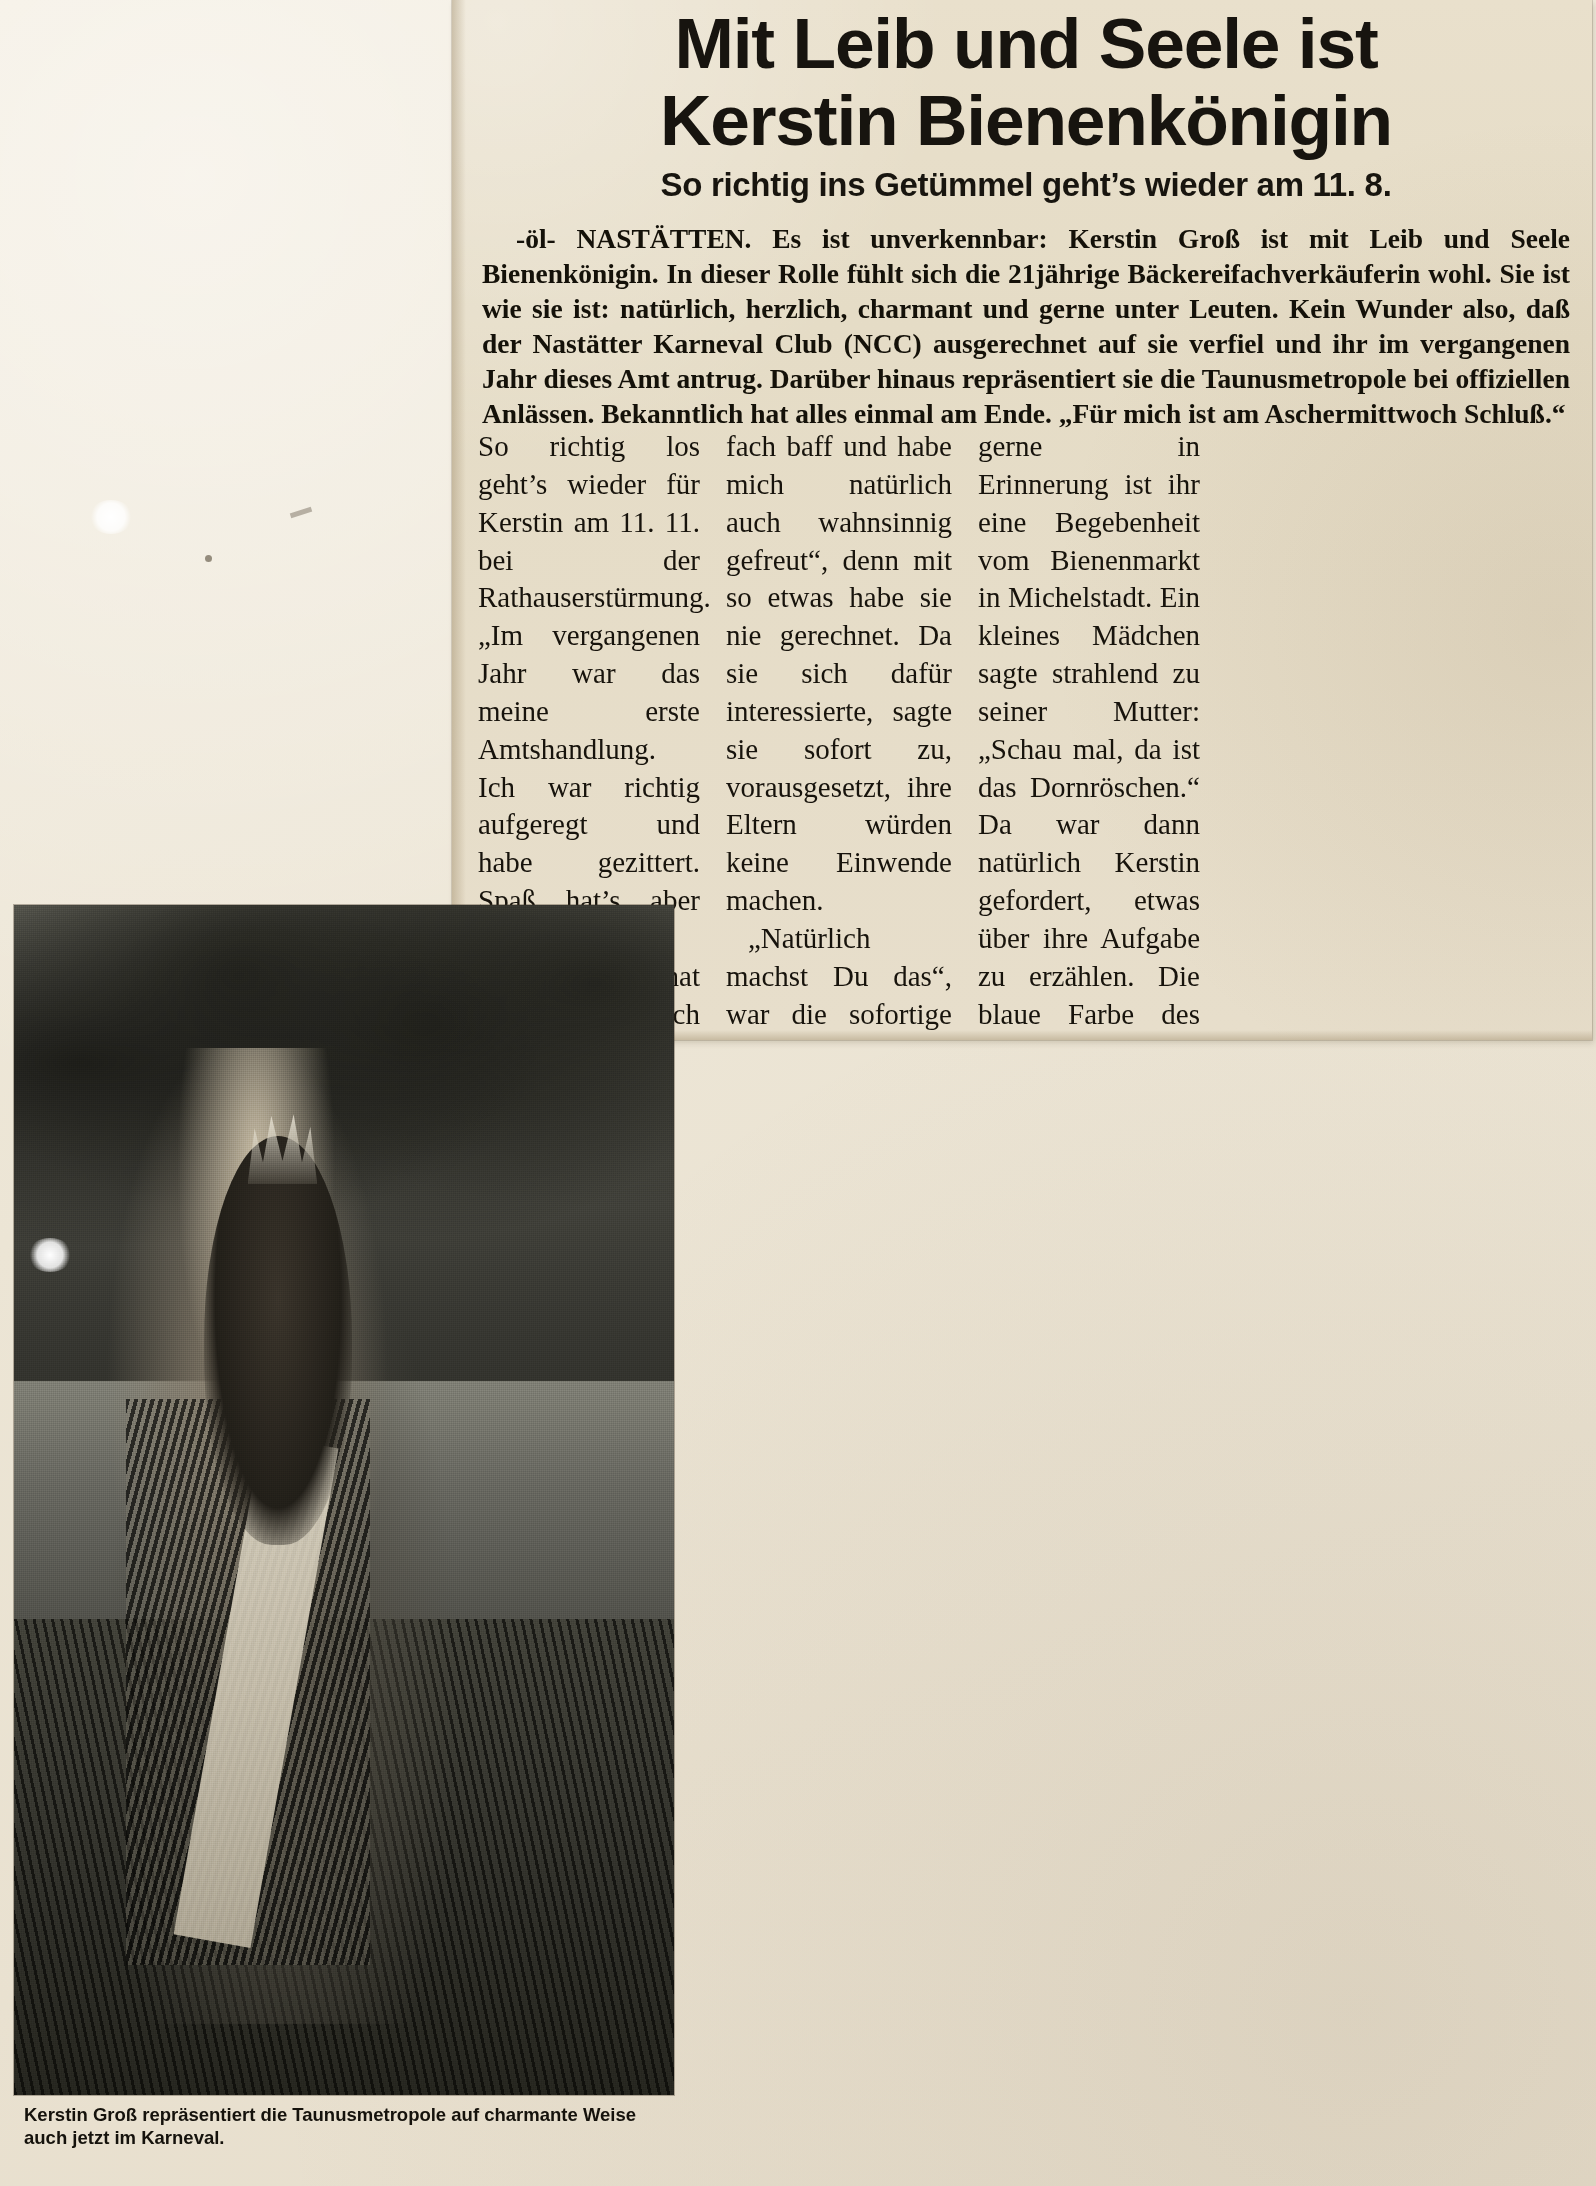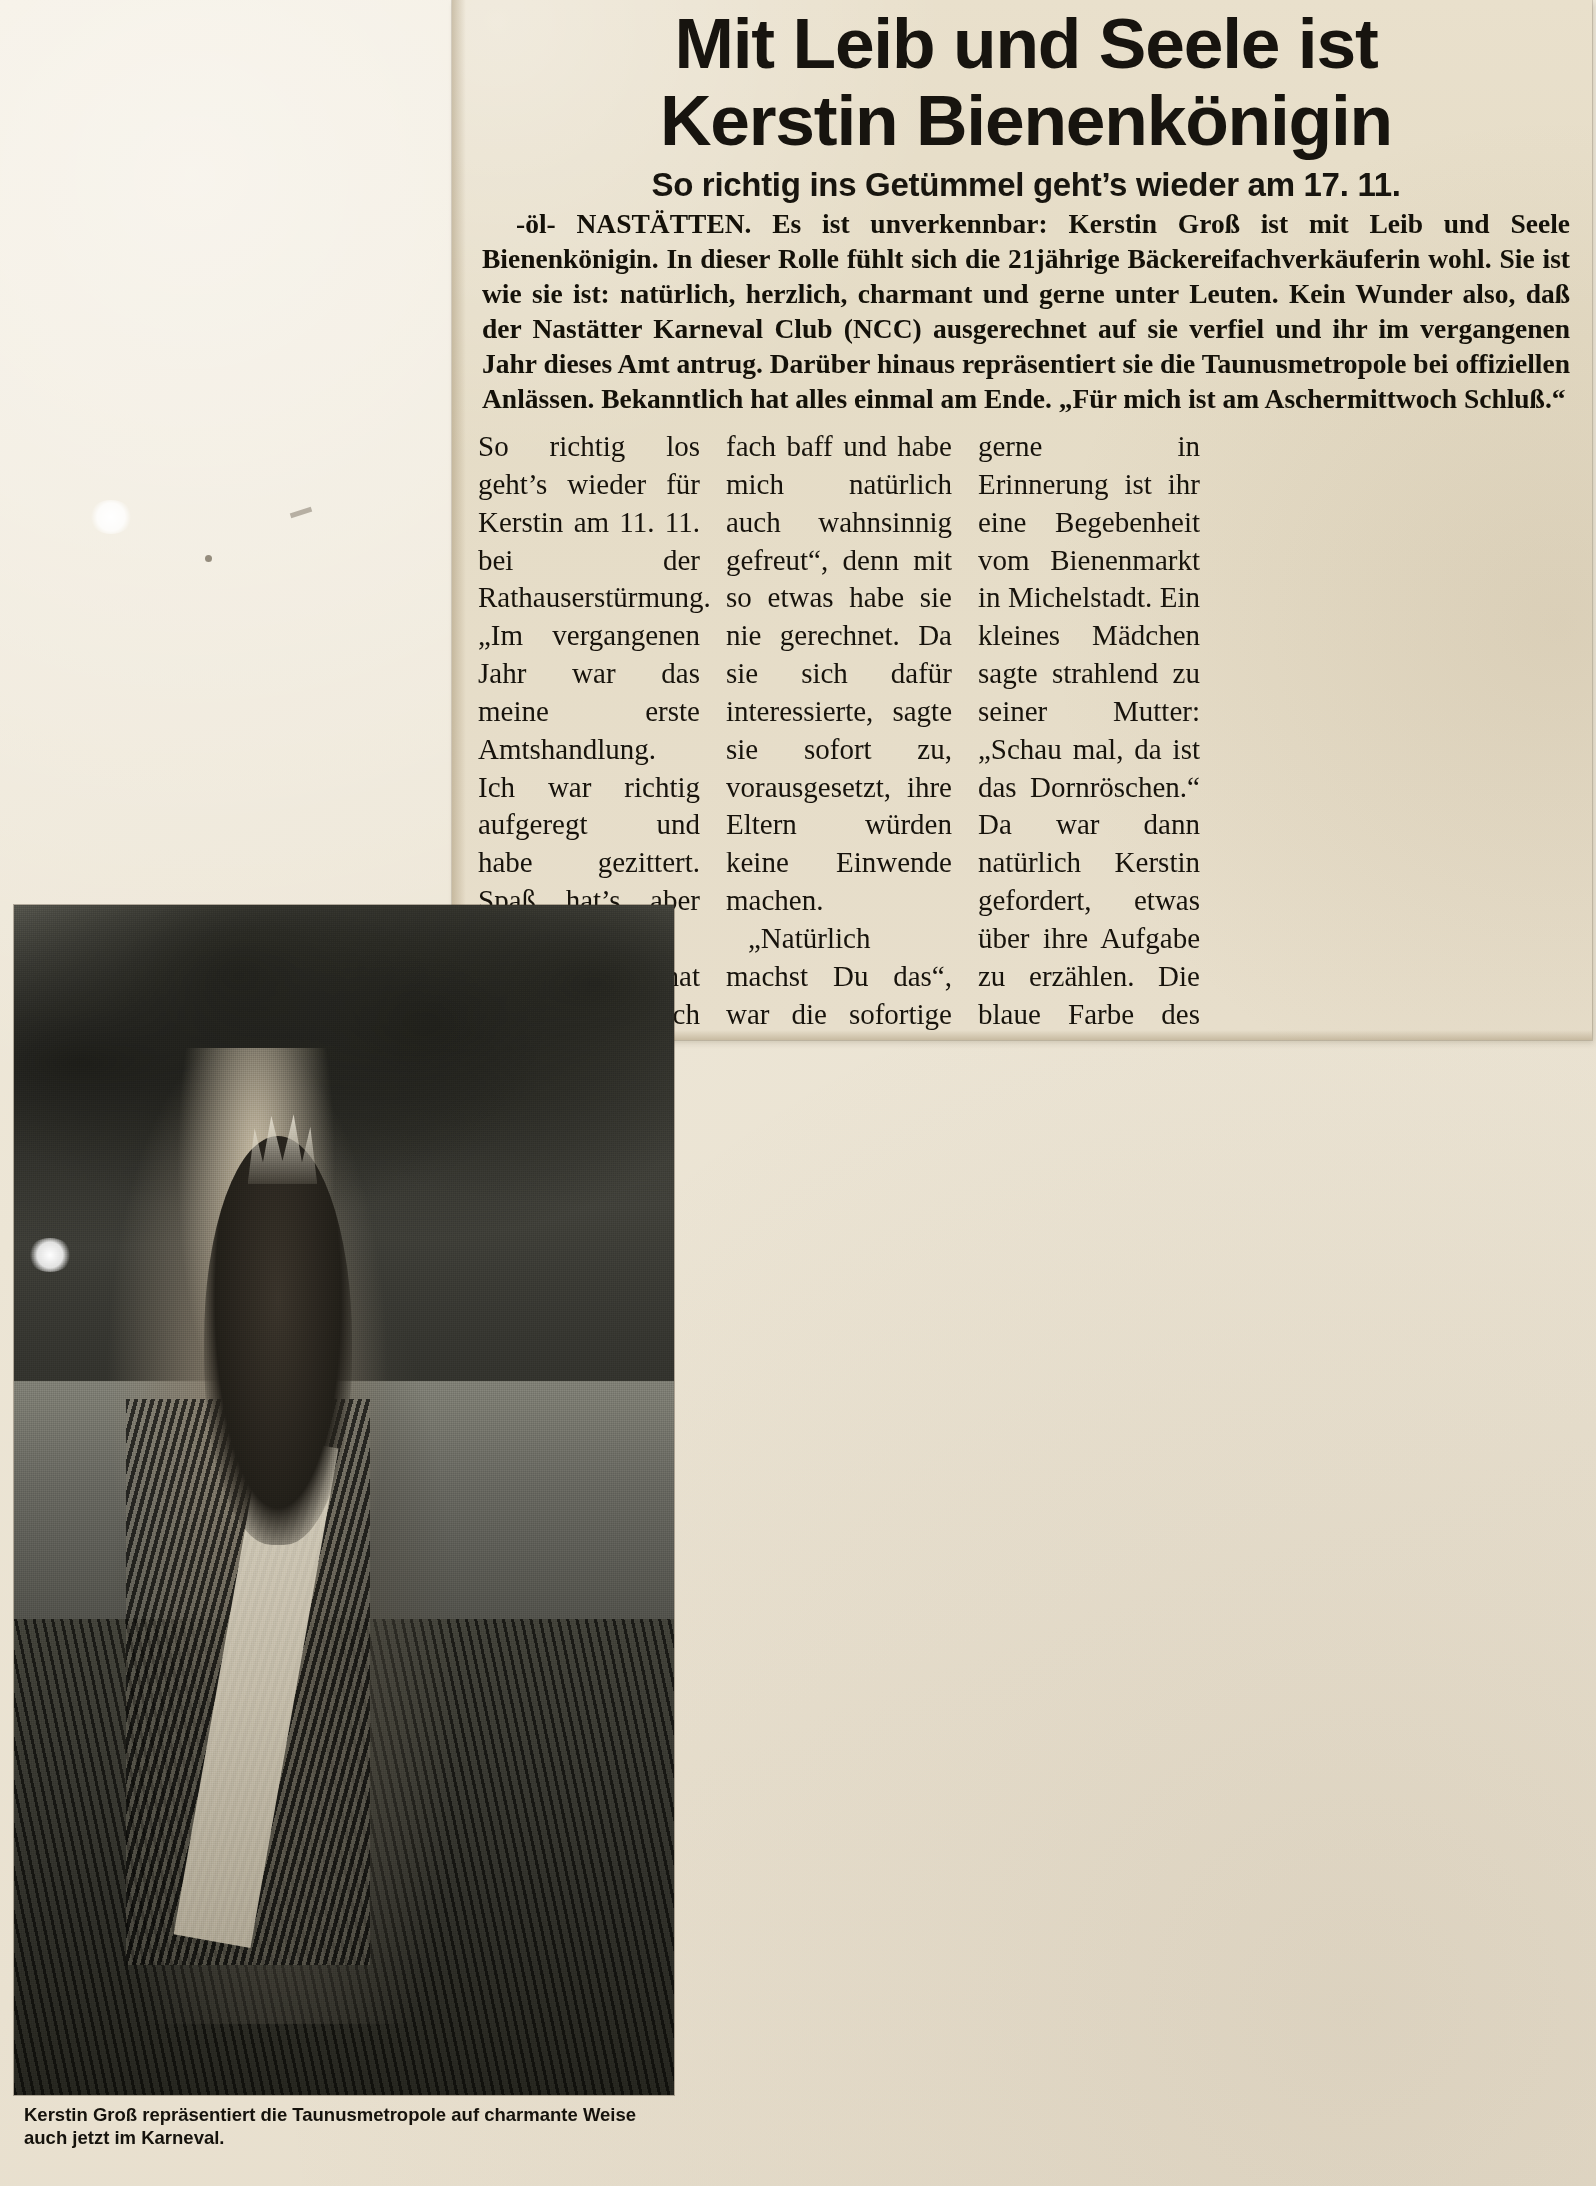--- a/index.html
+++ b/index.html
@@ -93,21 +93,21 @@
     font-size: 33px;
     line-height: 1.05;
     color: #18150f;
     text-align: center;
     letter-spacing: -0.3px;
   }
 
   .lead {
     position: absolute;
     left: 30px;
-    top: 206px;
+    top: 221px;
     width: 1088px;
     font-family: "Liberation Serif", serif;
     font-weight: 700;
     font-size: 27.5px;
     line-height: 1.275;
     color: #141109;
     text-align: justify;
     text-indent: 34px;
     -webkit-hyphens: auto;
     hyphens: auto;
@@ -272,21 +272,21 @@
 
   <div class="clipping">
     <div class="tear-left"></div>
     <div class="tear-bottom"></div>
 
     <div class="headline">
       <span class="l1">Mit Leib und Seele ist</span>
       <span class="l2">Kerstin Bienenkönigin</span>
     </div>
 
-    <div class="subheadline">So richtig ins Getümmel geht’s wieder am 17. 11.</div>
+    <div class="subheadline">So richtig ins Getümmel geht’s wieder am 11. 8.</div>
 
     <div class="lead">-öl- NASTÄTTEN. Es ist unverkennbar: Kerstin Groß ist mit Leib und Seele Bienenkönigin. In dieser Rolle fühlt sich die 21jährige Bäckereifachverkäuferin wohl. Sie ist wie sie ist: natürlich, herzlich, charmant und gerne unter Leuten. Kein Wunder also, daß der Nastätter Karneval Club (NCC) ausgerechnet auf sie verfiel und ihr im vergangenen Jahr dieses Amt antrug. Darüber hinaus repräsentiert sie die Taunusmetropole bei offiziellen Anlässen. Bekanntlich hat alles einmal am Ende. „Für mich ist am Aschermittwoch Schluß.“</div>
 
     <div class="columns">
       <div class="col c1">
         <p class="first">So richtig los geht’s wieder für Kerstin am 11. 11. bei der Rathauserstürmung. „Im vergangenen Jahr war das meine erste Amtshandlung. Ich war richtig aufgeregt und habe gezittert. Spaß hat’s aber trotzdem gemacht.“ Eins hat sich bei ihr noch nicht gelegt, das Lampenfieber bei den Auftritten.</p>
         <p>Um nicht mitten im Satz stecken zu bleiben, „habe ich die Reden auf einem kleinen Zettel geschrieben“. Und wenn es „eng“ wird, dann wirft sie halt einen Blick darauf und weiter geht’s im Text.</p>
 
       </div>
       <div class="col c2">

